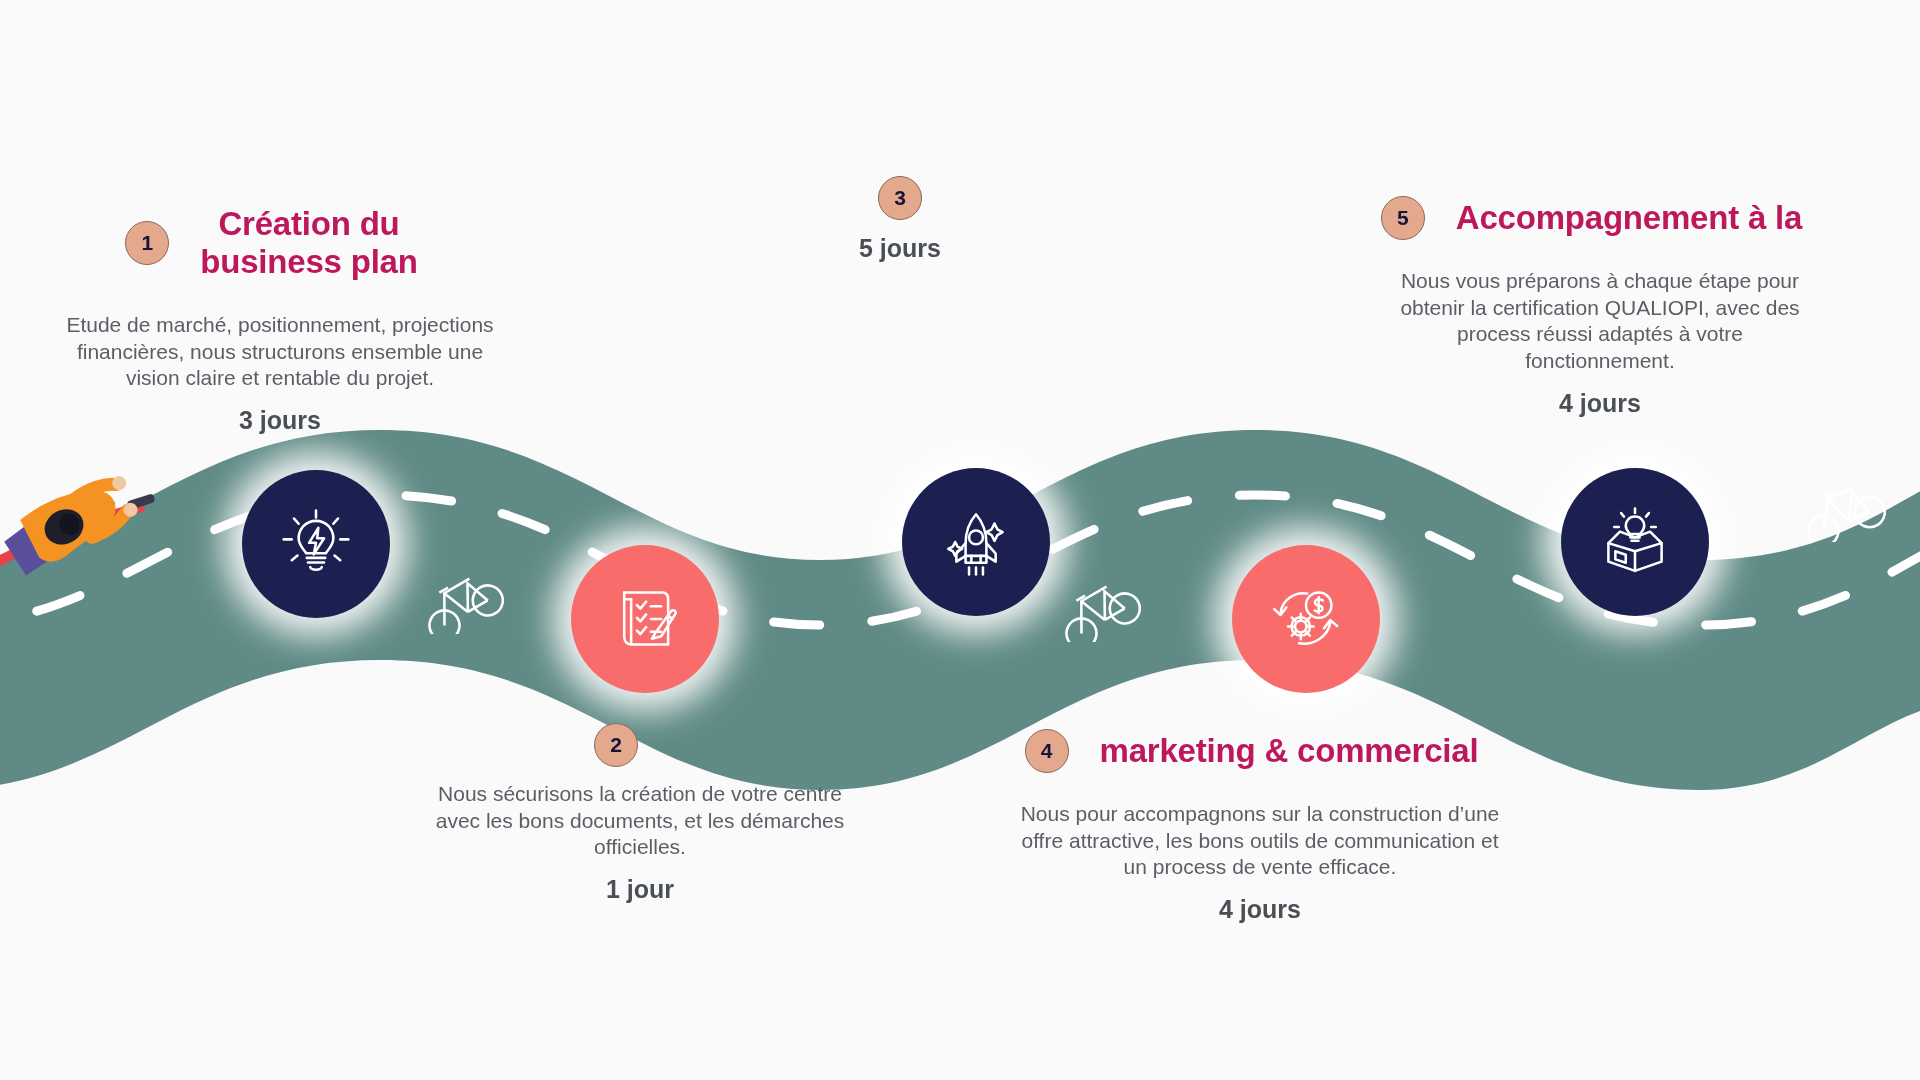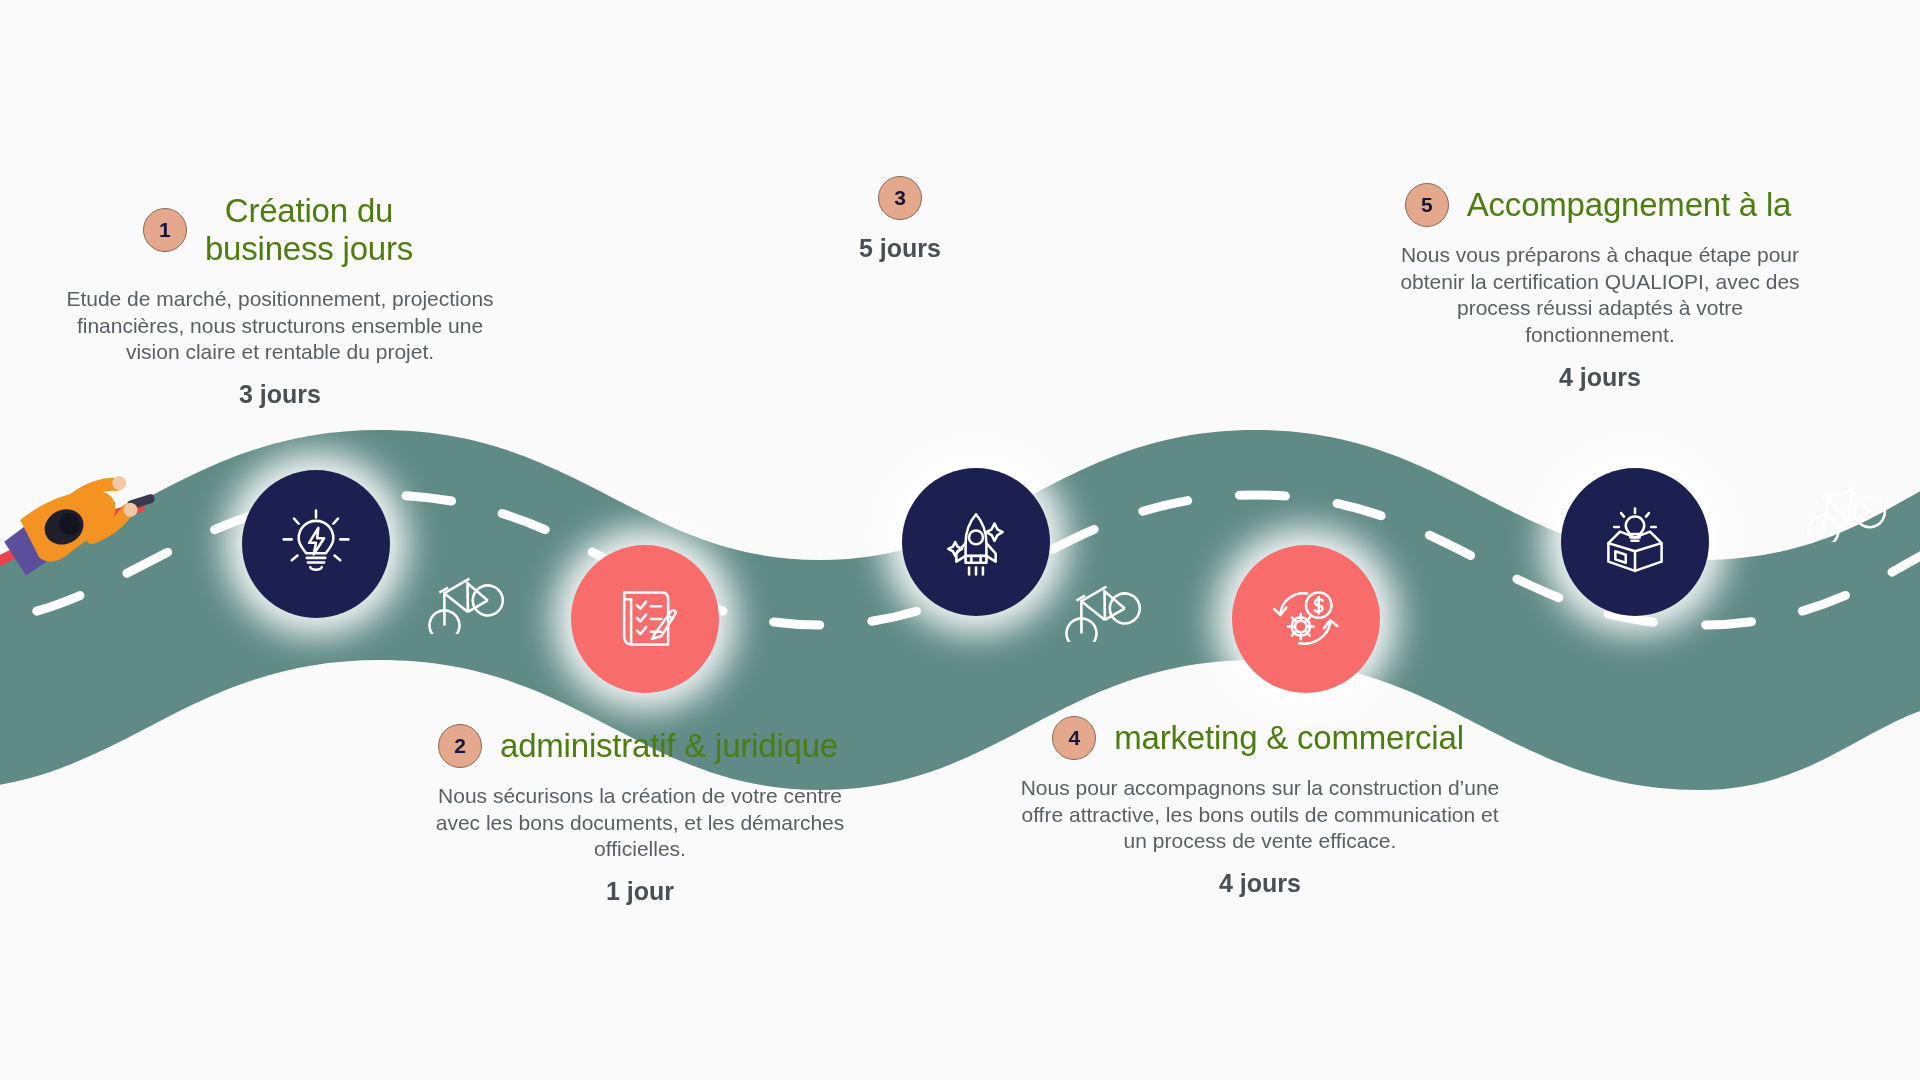--- a/index.html
+++ b/index.html
@@ -12,22 +12,22 @@
   #road-layer{position:absolute;left:0;top:0;width:1920px;height:1080px;}
   .step{position:absolute;text-align:center;}
   .step-head{display:flex;align-items:center;justify-content:center;gap:14px;}
   .badge{
     width:42px;height:42px;border-radius:50%;
     background:#e4a88c;border:1px solid #8a6a58;
     display:flex;align-items:center;justify-content:center;
     font-size:21px;font-weight:700;color:#16143a;flex:0 0 auto;
   }
   .title{
-    font-size:33px;font-weight:400;color:#4d7c0f;line-height:1.15;
-    letter-spacing:-0.2px;margin:4px;
+    font-size:33px;font-weight:700;color:#be185d;line-height:1.15;
+    letter-spacing:-0.2px;margin:17px;
   }
   .desc{
     font-size:21px;color:#5a5f66;line-height:1.27;margin:14px 0 0 0;
     font-weight:400;
   }
   .dur{font-size:25px;font-weight:700;color:#4a4f56;margin-top:14px;}
   .icon-circle{
     position:absolute;width:148px;height:148px;border-radius:50%;
     display:flex;align-items:center;justify-content:center;
     box-shadow:0 0 34px 18px rgba(255,255,255,0.92);
@@ -248,21 +248,21 @@
         <path d="M15 40 L24 43 L24 50 L15 47 Z"></path>
       </g>
     </svg>
   </div>
 
   <div class="step" id="step-1">
     <div class="step-head">
       <div class="badge">1</div>
       <h2 class="title">
         <span>Création du</span>
-        <span class="title-l2">business jours</span>
+        <span class="title-l2">business plan</span>
       </h2>
     </div>
     <p class="desc">Etude de marché, positionnement, projections financières, nous structurons ensemble une vision claire et rentable du projet.</p>
     <div class="dur">3 jours</div>
   </div>
 
   <div class="step" id="step-3">
     <div class="step-head">
       <div class="badge">3</div>
     </div>
@@ -277,21 +277,20 @@
       </h2>
     </div>
     <p class="desc">Nous vous préparons à chaque étape pour obtenir la certification QUALIOPI, avec des process réussi adaptés à votre fonctionnement.</p>
     <div class="dur">4 jours</div>
   </div>
 
   <div class="step" id="step-2">
     <div class="step-head">
       <div class="badge">2</div>
       <h2 class="title">
-        <span class="title-l2">administratif &amp; juridique</span>
       </h2>
     </div>
     <p class="desc">Nous sécurisons la création de votre centre avec les bons documents, et les démarches officielles.</p>
     <div class="dur">1 jour</div>
   </div>
 
   <div class="step" id="step-4">
     <div class="step-head">
       <div class="badge">4</div>
       <h2 class="title">

